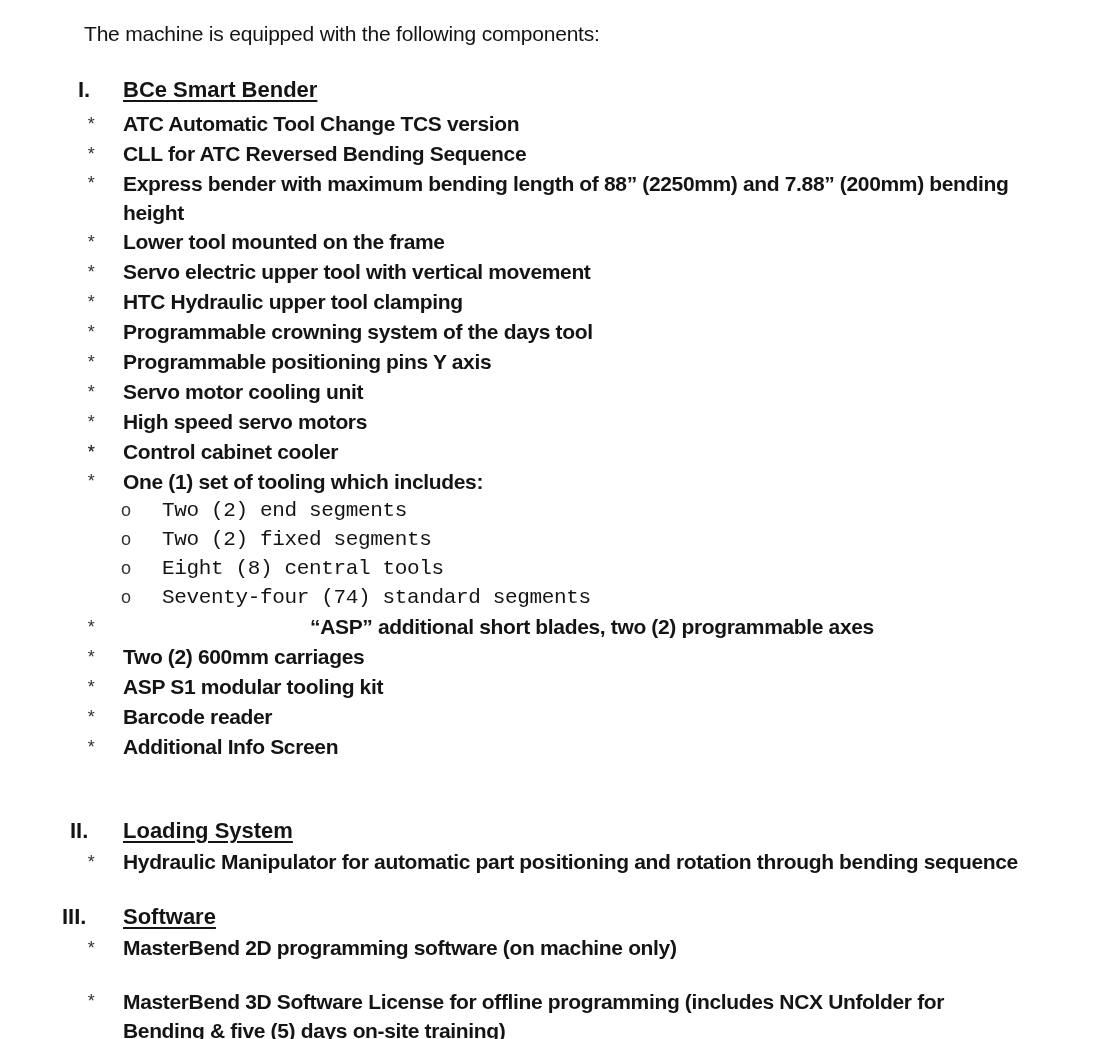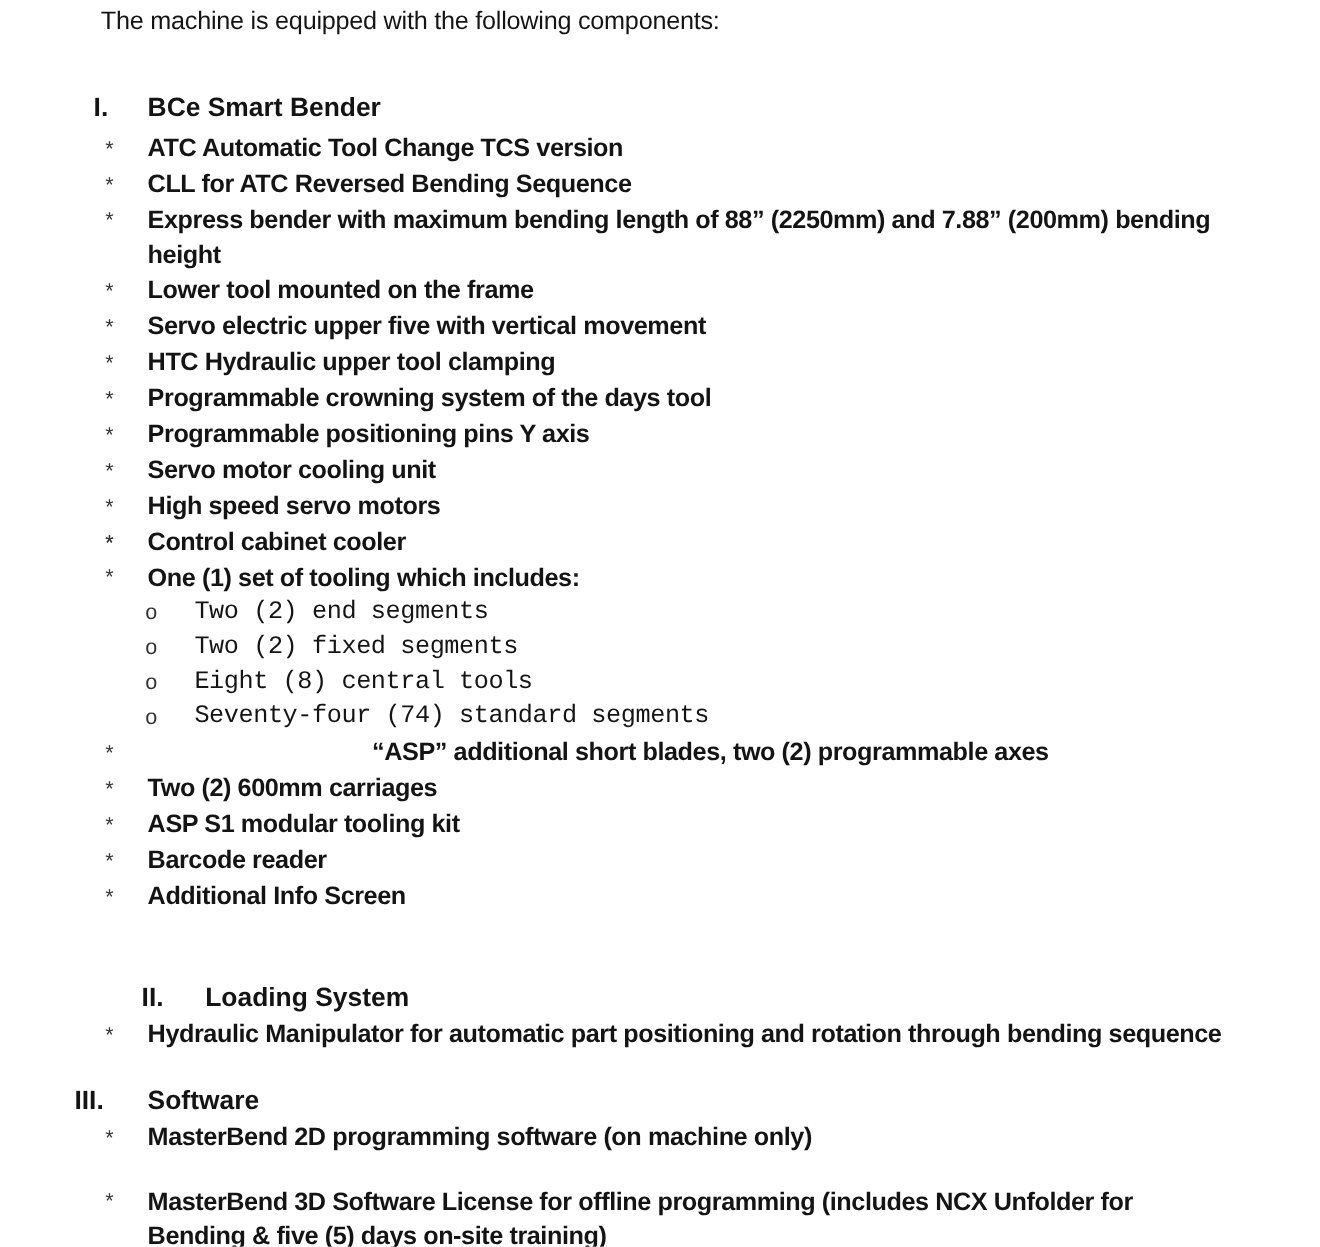--- a/index.html
+++ b/index.html
@@ -17,21 +17,21 @@
     }
     .doc {
       position: absolute;
       left: 0;
       top: 0;
       width: 1100px;
     }
     .intro {
       position: absolute;
       left: 84px;
-      top: 6px;
+      top: 22px;
       font-size: 21px;
       letter-spacing: -0.2px;
     }
     .section {
       position: absolute;
       left: 0;
       width: 1100px;
     }
     .sec-head {
       position: relative;
@@ -40,20 +40,21 @@
       font-weight: bold;
     }
     .sec-num {
       position: absolute;
       top: 0;
     }
     .sec-title {
       position: absolute;
       left: 123px;
       top: 0;
+      text-decoration: underline;
       text-underline-offset: 3px;
     }
     .item {
       position: relative;
       font-size: 21px;
       line-height: 30px;
       letter-spacing: -0.35px;
     }
     .bullet {
       position: absolute;
@@ -114,21 +115,21 @@
       <div class="item" style="line-height:29px;">
           <span class="bullet">*</span>
           <span class="item-text">Express bender with maximum bending length of 88” (2250mm) and 7.88” (200mm) bending height</span>
         </div>
       <div class="item">
           <span class="bullet">*</span>
           <span class="item-text">Lower tool mounted on the frame</span>
         </div>
       <div class="item">
           <span class="bullet">*</span>
-          <span class="item-text">Servo electric upper five with vertical movement</span>
+          <span class="item-text">Servo electric upper tool with vertical movement</span>
         </div>
       <div class="item">
           <span class="bullet">*</span>
           <span class="item-text">HTC Hydraulic upper tool clamping</span>
         </div>
       <div class="item">
           <span class="bullet">*</span>
           <span class="item-text">Programmable crowning system of the days tool</span>
         </div>
       <div class="item">
@@ -189,21 +190,21 @@
           <span class="item-text">Barcode reader</span>
         </div>
       <div class="item">
           <span class="bullet">*</span>
           <span class="item-text">Additional Info Screen</span>
         </div>
     </div>
   </div>
 
   <div class="section" style="top:818px;">
-    <div class="sec-head" style="height:29px;margin-left:48px;">
+    <div class="sec-head" style="height:29px;">
       <span class="sec-num" style="left:70px;">II.</span>
       <span class="sec-title">Loading System</span>
     </div>
     <div>
       <div class="item">
           <span class="bullet">*</span>
           <span class="item-text">Hydraulic Manipulator for automatic part positioning and rotation through bending sequence</span>
         </div>
     </div>
   </div>

